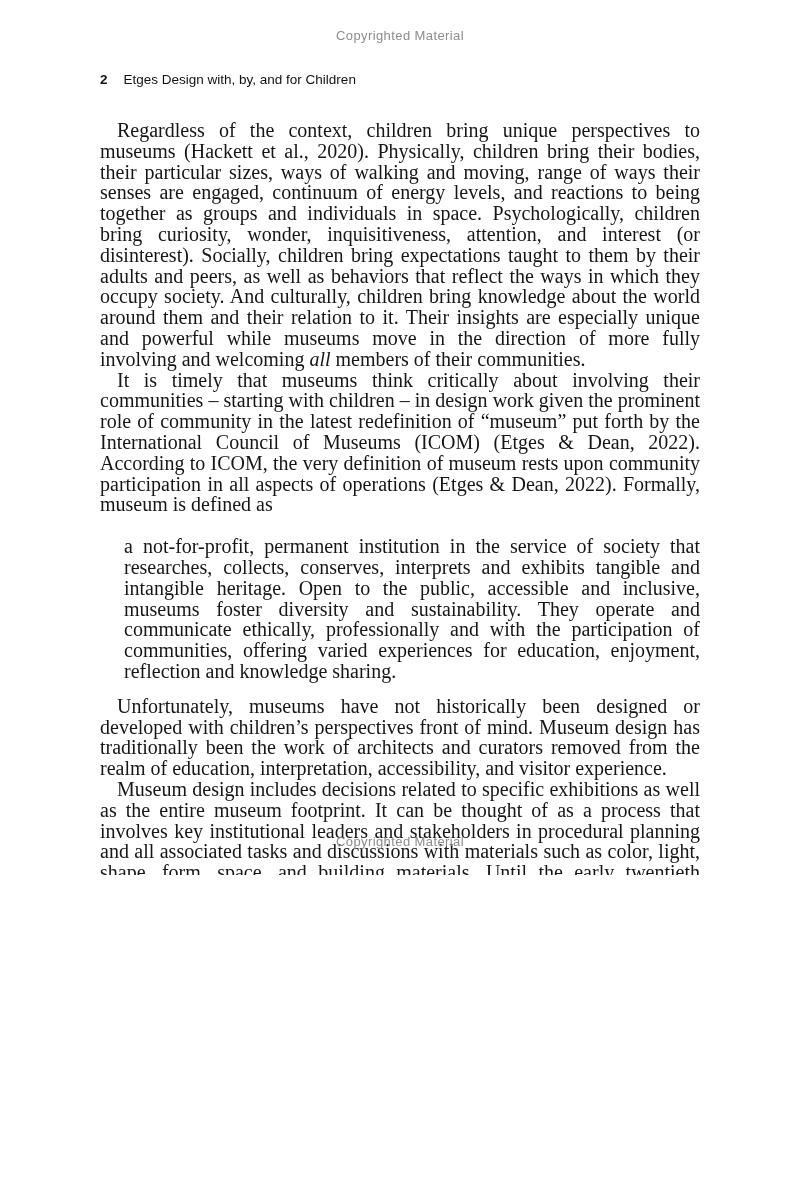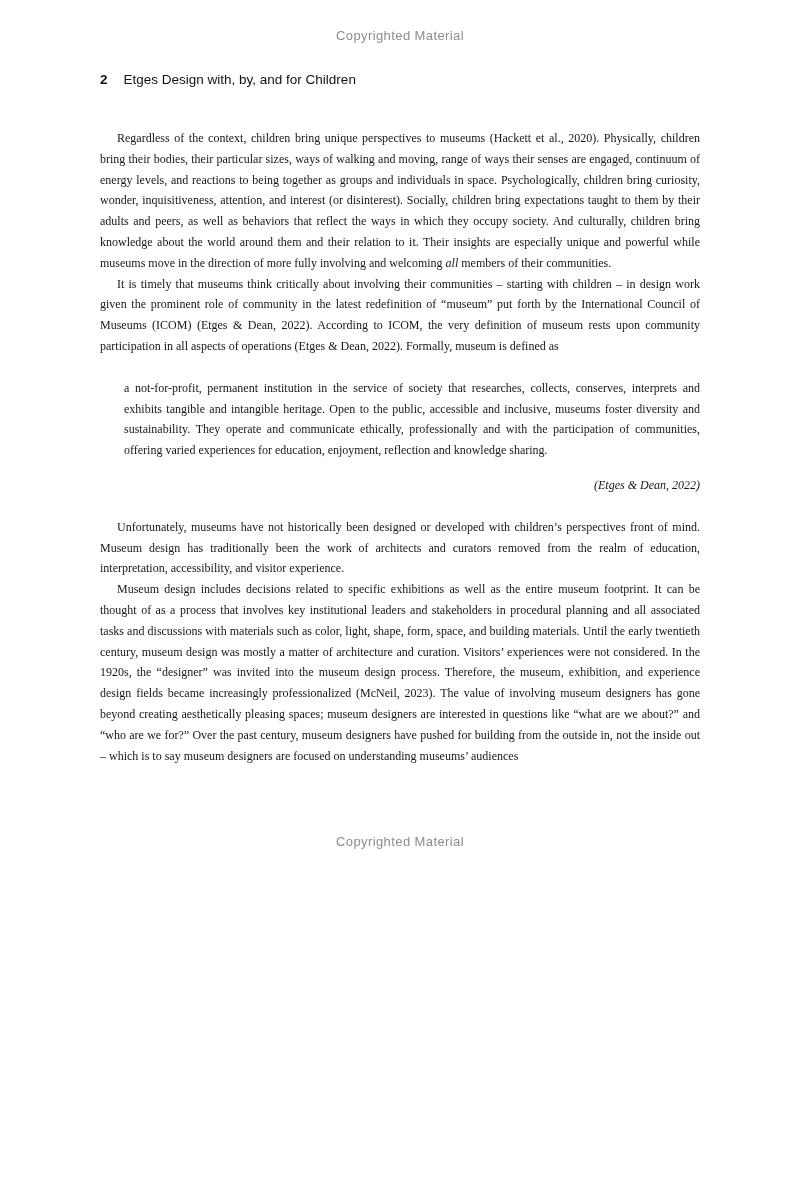--- a/index.html
+++ b/index.html
@@ -45,24 +45,24 @@
     color: #111111;
     display: flex;
     align-items: baseline;
   }
   .running-head .page-num {
     font-weight: bold;
     margin-right: 16px;
   }
   .body-text {
     position: absolute;
-    top: 128px;
+    top: 120px;
     left: 100px;
     width: 600px;
-    font-size: 12px;
+    font-size: 20px;
     line-height: 20.8px;
     text-align: justify;
   }
   .para {
     margin: 0;
     text-indent: 17px;
   }
   .blockquote {
     margin: 21px 0 14px 24px;
     text-align: justify;
@@ -89,21 +89,20 @@
   </div>
 
   <div class="body-text">
 
     <p class="para"><span>Regardless of the context, children bring unique perspectives to museums (Hackett et al., 2020). Physically, children bring their bodies, their particular sizes, ways of walking and moving, range of ways their senses are engaged, continuum of energy levels, and reactions to being together as groups and individuals in space. Psychologically, children bring curiosity, wonder, inquisitiveness, attention, and interest (or disinterest). Socially, children bring expectations taught to them by their adults and peers, as well as behaviors that reflect the ways in which they occupy society. And culturally, children bring knowledge about the world around them and their relation to it. Their insights are especially unique and powerful while museums move in the direction of more fully involving and welcoming </span><em>all</em><span> members of their communities.</span></p>
 
     <p class="para">It is timely that museums think critically about involving their communities – starting with children – in design work given the prominent role of community in the latest redefinition of “museum” put forth by the International Council of Museums (ICOM) (Etges &amp; Dean, 2022). According to ICOM, the very definition of museum rests upon community participation in all aspects of operations (Etges &amp; Dean, 2022). Formally, museum is defined as</p>
 
     <div class="blockquote">a not-for-profit, permanent institution in the service of society that researches, collects, conserves, interprets and exhibits tangible and intangible heritage. Open to the public, accessible and inclusive, museums foster diversity and sustainability. They operate and communicate ethically, professionally and with the participation of communities, offering varied experiences for education, enjoyment, reflection and knowledge sharing.</div>
 
-    <div class="attribution">(Etges &amp; Dean, 2022)</div>
 
     <p class="para">Unfortunately, museums have not historically been designed or developed with children’s perspectives front of mind. Museum design has traditionally been the work of architects and curators removed from the realm of education, interpretation, accessibility, and visitor experience.</p>
 
     <p class="para">Museum design includes decisions related to specific exhibitions as well as the entire museum footprint. It can be thought of as a process that involves key institutional leaders and stakeholders in procedural planning and all associated tasks and discussions with materials such as color, light, shape, form, space, and building materials. Until the early twentieth century, museum design was mostly a matter of architecture and curation. Visitors’ experiences were not considered. In the 1920s, the “designer” was invited into the museum design process. Therefore, the museum, exhibition, and experience design fields became increasingly professionalized (McNeil, 2023). The value of involving museum designers has gone beyond creating aesthetically pleasing spaces; museum designers are interested in questions like “what are we about?” and “who are we for?” Over the past century, museum designers have pushed for building from the outside in, not the inside out – which is to say museum designers are focused on understanding museums’ audiences</p>
 
   </div>
 
   <div class="copyright copyright-bottom">Copyrighted Material</div>
 
 </div>

